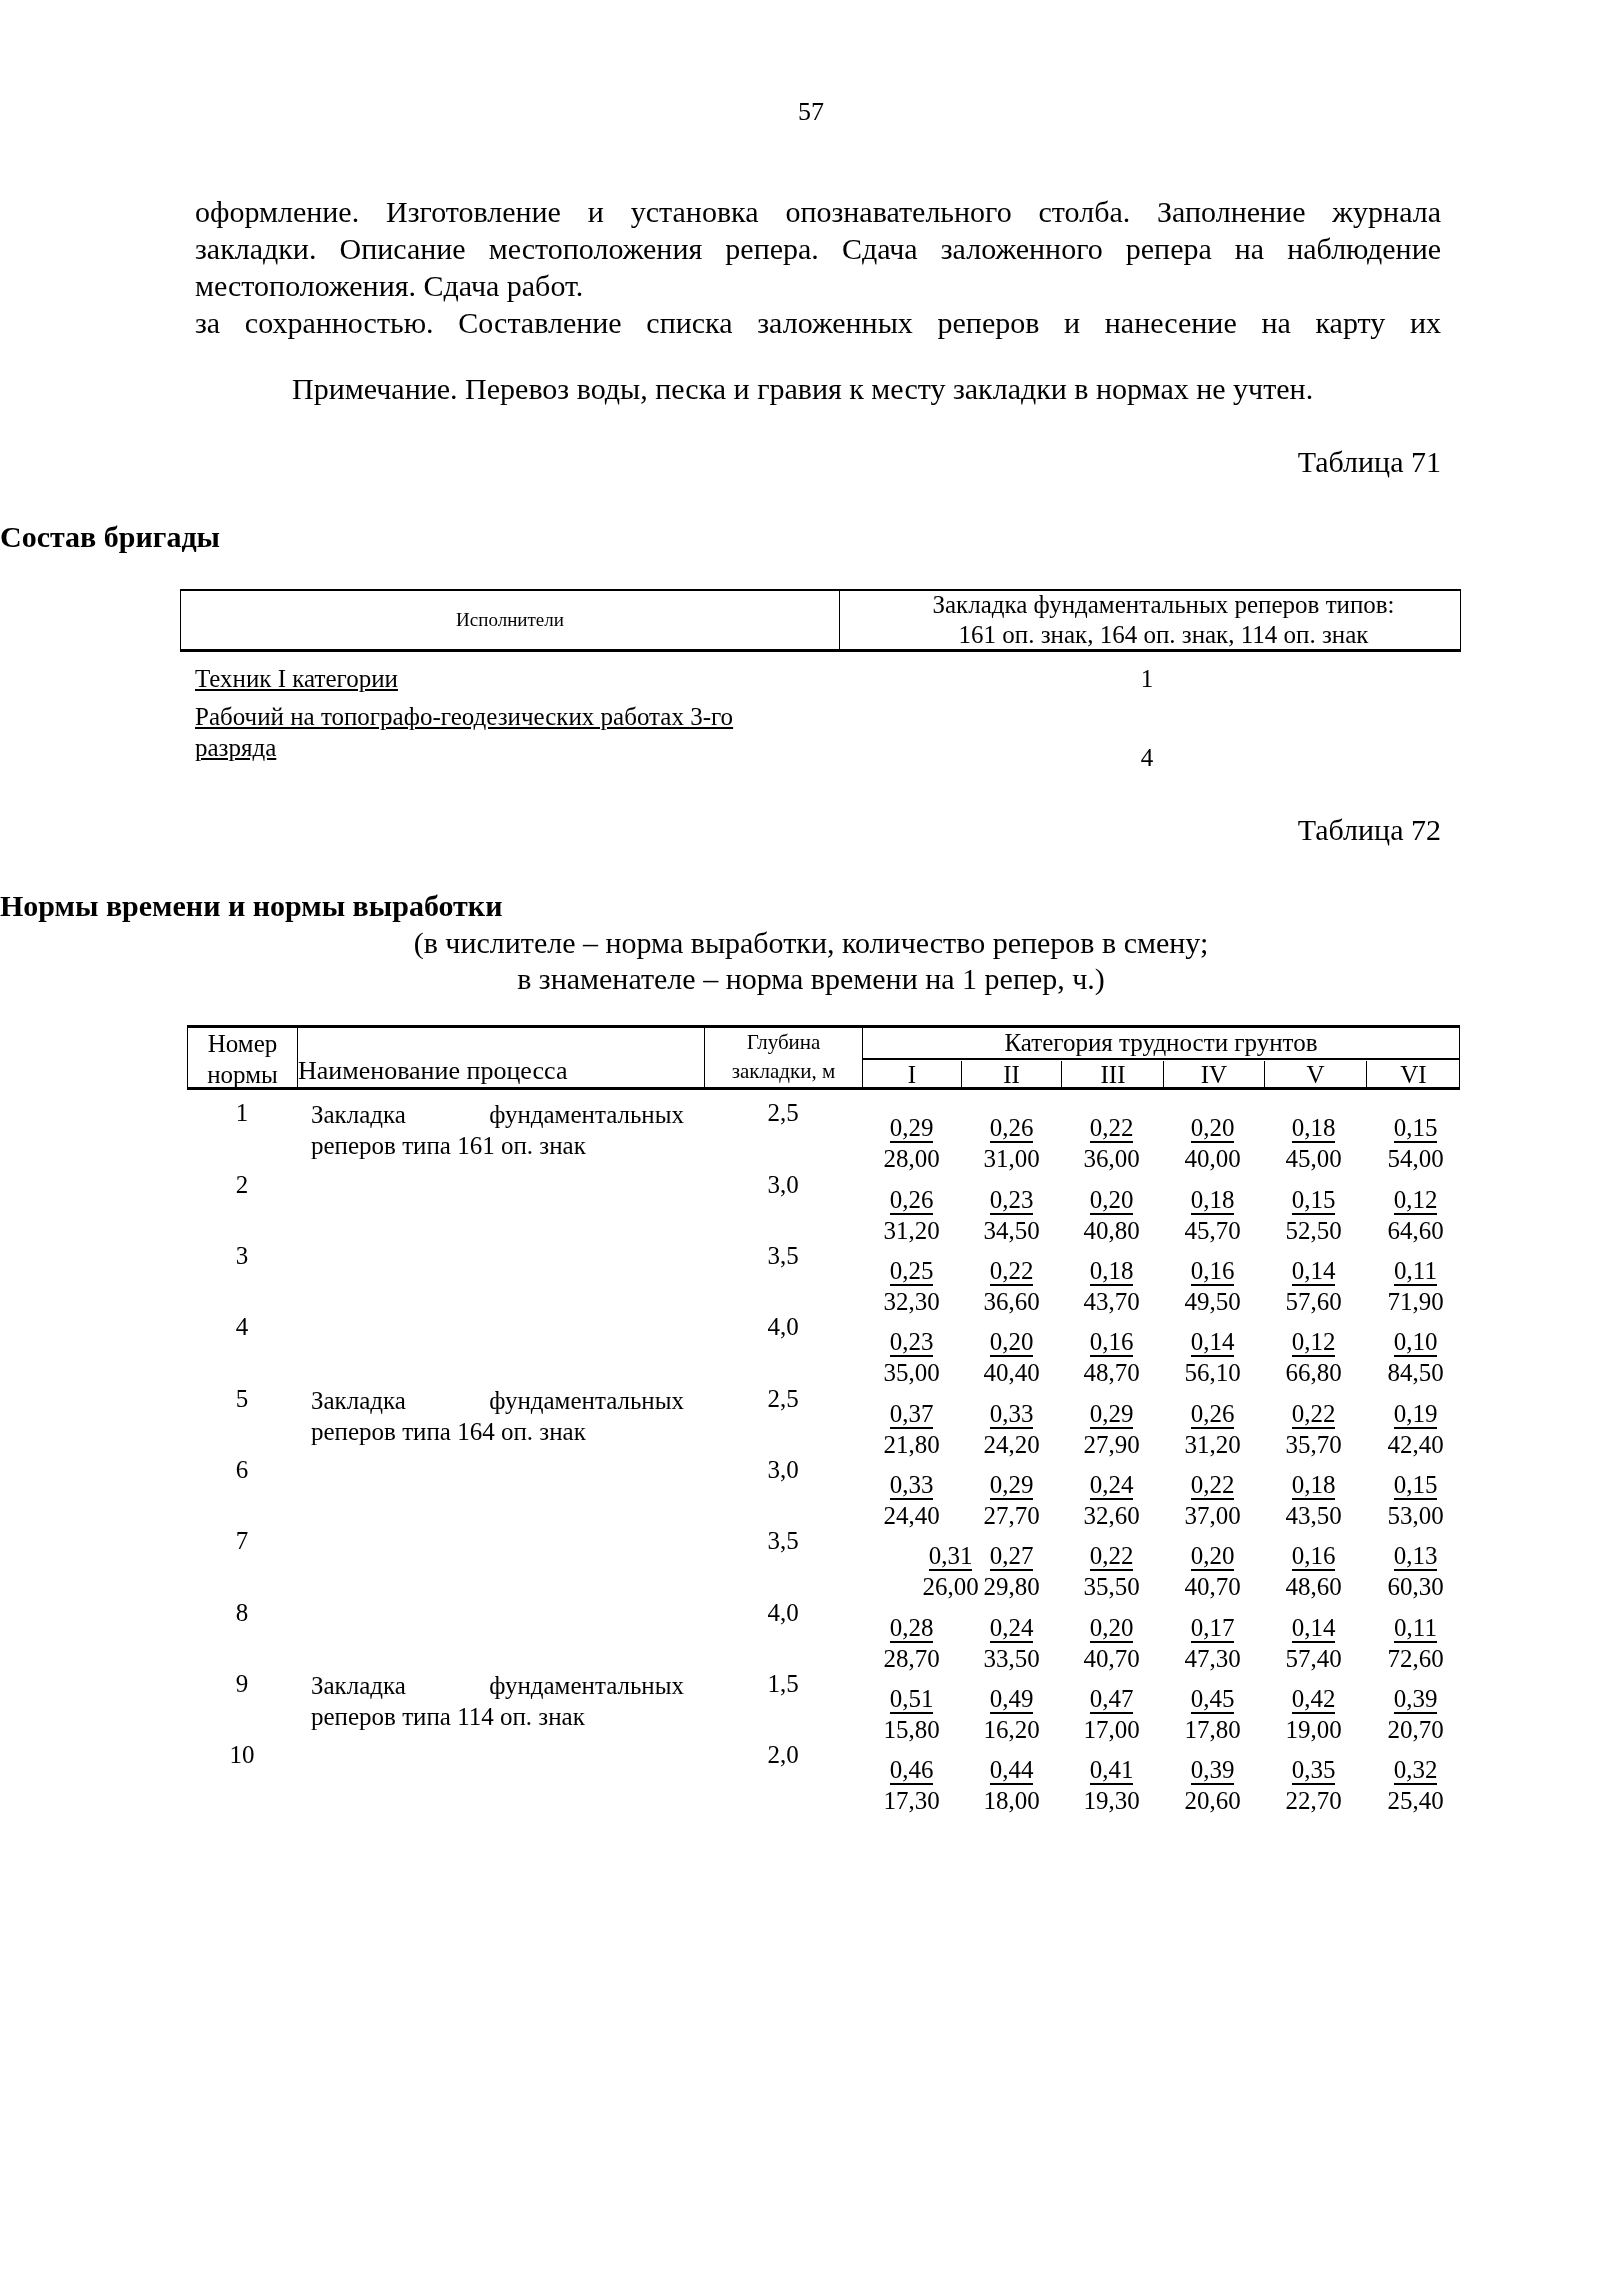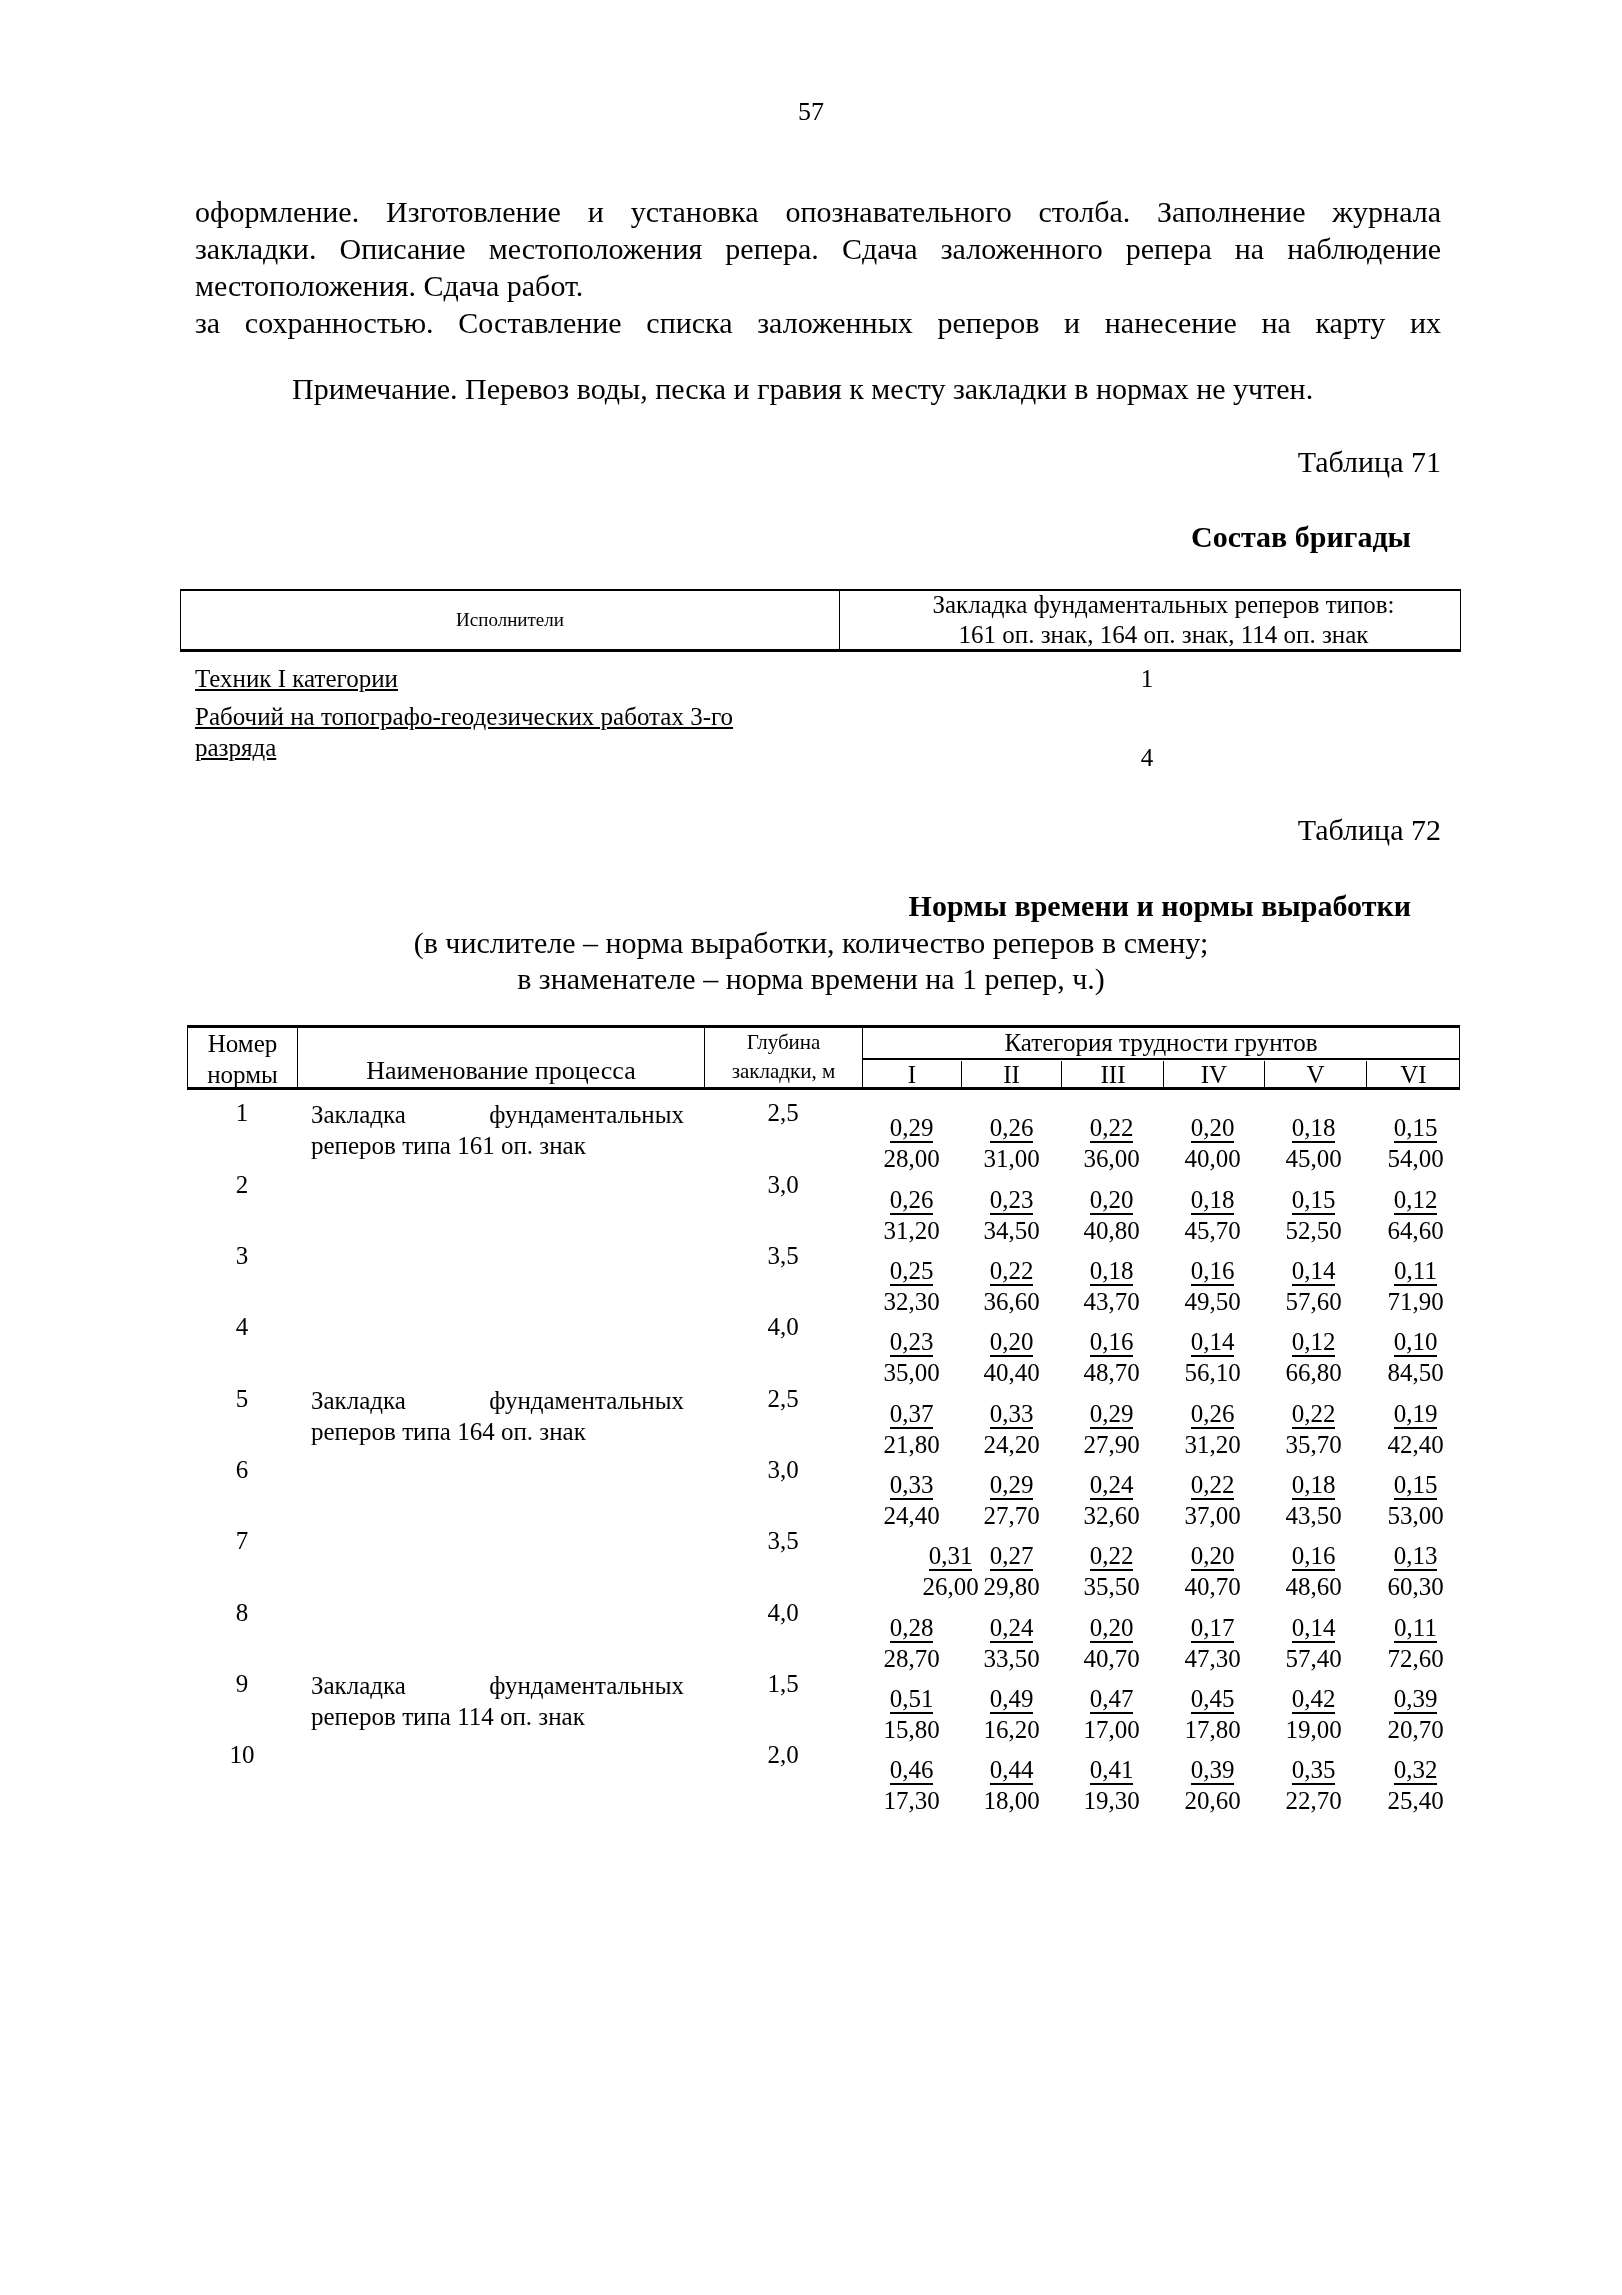--- a/index.html
+++ b/index.html
@@ -10,21 +10,21 @@
   .abs { position: absolute; }
   .page-num { left: 0; width: 1622px; top: 97px; text-align: center; font-size: 26px; }
   .para {
     left: 195px; width: 1246px; top: 193px; font-size: 30px; line-height: 37px;
     text-align: justify;
   }
   .para .line { display: block; text-align: justify; text-align-last: justify; height: 37px; white-space: nowrap; }
   .para .line.last { text-align-last: left; }
   .note { left: 292px; top: 372px; font-size: 30px; white-space: nowrap; }
   .tab-label { right: 181px; font-size: 30px; white-space: nowrap; }
-  .bold-title { left: 0; width: 1411px; text-align: right; font-size: 30px; font-weight: bold; }
+  .bold-title { left: 0; width: 1411px; text-align: left; font-size: 30px; font-weight: bold; }
   .sub-title { left: 0; width: 1622px; text-align: center; font-size: 30px; }
 
   
   .t71 { left: 180px; top: 589px; width: 1281px; height: 63px;
          border-top: 2.6px solid #000; border-bottom: 3.3px solid #000;
          border-left: 1.3px solid #000; border-right: 1.3px solid #000; box-sizing: border-box; }
   .t71 .c1 { position: absolute; left: 0; top: 0; width: 658px; height: 100%; border-right: 1.3px solid #000;
              display: flex; align-items: center; justify-content: center; font-size: 19px; }
   .t71 .c2 { position: absolute; left: 686px; top: 0; right: 0; height: 100%;
              display: flex; flex-direction: column; align-items: center; justify-content: center;
@@ -33,21 +33,21 @@
   .t71-val { font-size: 25px; width: 26px; text-align: center; }
 
   
   .t72head { left: 187px; top: 1025px; width: 1273px; height: 65px;
              border-top: 3.3px solid #000; border-bottom: 3.3px solid #000;
              border-left: 1.3px solid #000; border-right: 1.3px solid #000; box-sizing: border-box; }
   .t72head .hc { position: absolute; top: 0; height: 100%; border-right: 1.3px solid #000; box-sizing: border-box; }
   .t72head .hc.last { border-right: none; }
   .h-num { left: 0; width: 110px; font-size: 25px; line-height: 31px; text-align: center; }
   .h-name { left: 110px; width: 407px; font-size: 26px; }
-  .h-name span { position: absolute; bottom: 1.3px; left: 0; width: 100%; text-align: center; }
+  .h-name span { position: absolute; bottom: 1.3px; left: 0; width: 100%; text-align: left; }
   .h-depth { left: 517px; width: 158px; font-size: 21px; line-height: 29px; text-align: center; }
   .h-cat { left: 675px; right: 0; border-right: none !important; }
   .h-cat .cat-title { position: absolute; top: 0; left: 0; width: 100%; height: 30px;
                       border-bottom: 2.6px solid #000; text-align: center; font-size: 25px; line-height: 30px; }
   .h-cat .cat-col { position: absolute; top: 33px; bottom: 0; border-right: 1.3px solid #000;
                     box-sizing: border-box; text-align: center; font-size: 25px; line-height: 27.5px; }
   .h-cat .cat-col.last { border-right: none; }
 
   .row { position: absolute; left: 187px; width: 1273px; height: 71px; }
   .row .num { position: absolute; left: 0; width: 110px; text-align: center; font-size: 25px; top: 0; }

